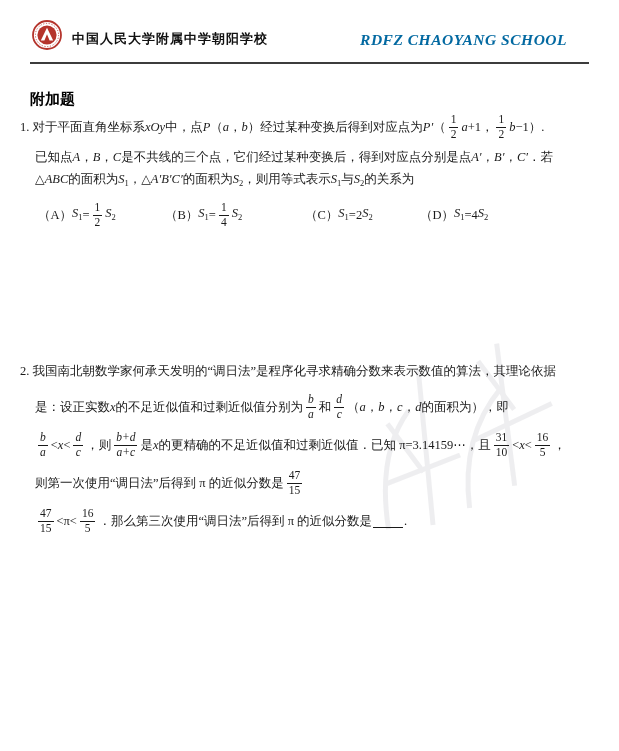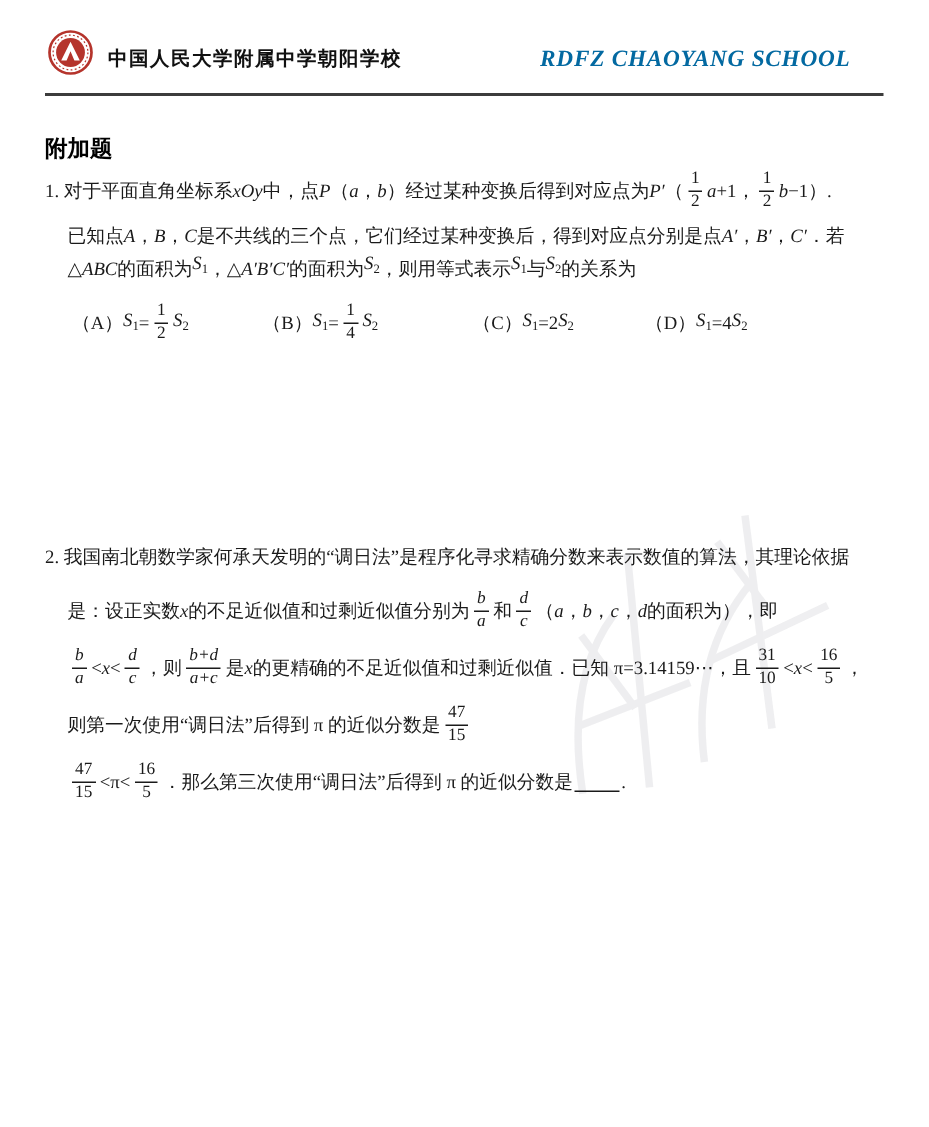--- a/index.html
+++ b/index.html
@@ -19,27 +19,27 @@
   .school-en{position:absolute;right:22px;top:13px;font-size:15.5px;font-style:italic;
              font-weight:bold;color:#0369a1;letter-spacing:.5px;}
 
   
   .wm{position:absolute;left:300px;top:270px;width:300px;height:300px;opacity:.16;
       pointer-events:none;}
 
   
   .sec-title{position:absolute;left:30px;top:90px;font-size:15px;font-weight:bold;color:#000;}
 
-  .q{position:absolute;left:30px;width:562px;font-size:12.5px;line-height:22px;}
+  .q{position:absolute;left:20px;width:562px;font-size:12.5px;line-height:22px;}
   .q1{top:108px;}
   .q2{top:360px;}
   .line{white-space:nowrap;}
   .indent{padding-left:15px;}
   .mline{height:38px;display:flex;align-items:center;}
-  .tline{height:22px;display:flex;align-items:flex-end;}
+  .tline{height:22px;display:flex;align-items:flex-start;}
 
   .var{font-family:"Liberation Serif",serif;font-style:italic;}
   .var sub{font-style:normal;font-size:8.5px;vertical-align:-3px;}
 
   .frac{display:inline-block;text-align:center;vertical-align:middle;
         font-family:"Liberation Serif",serif;font-size:11.5px;line-height:1;
         margin:0 3px;}
   .frac .fn{display:block;padding:0 2px 1.5px 2px;border-bottom:1px solid #1a1a1a;}
   .frac .fd{display:block;padding-top:1.5px;}
   .frac.it{font-style:italic;}

